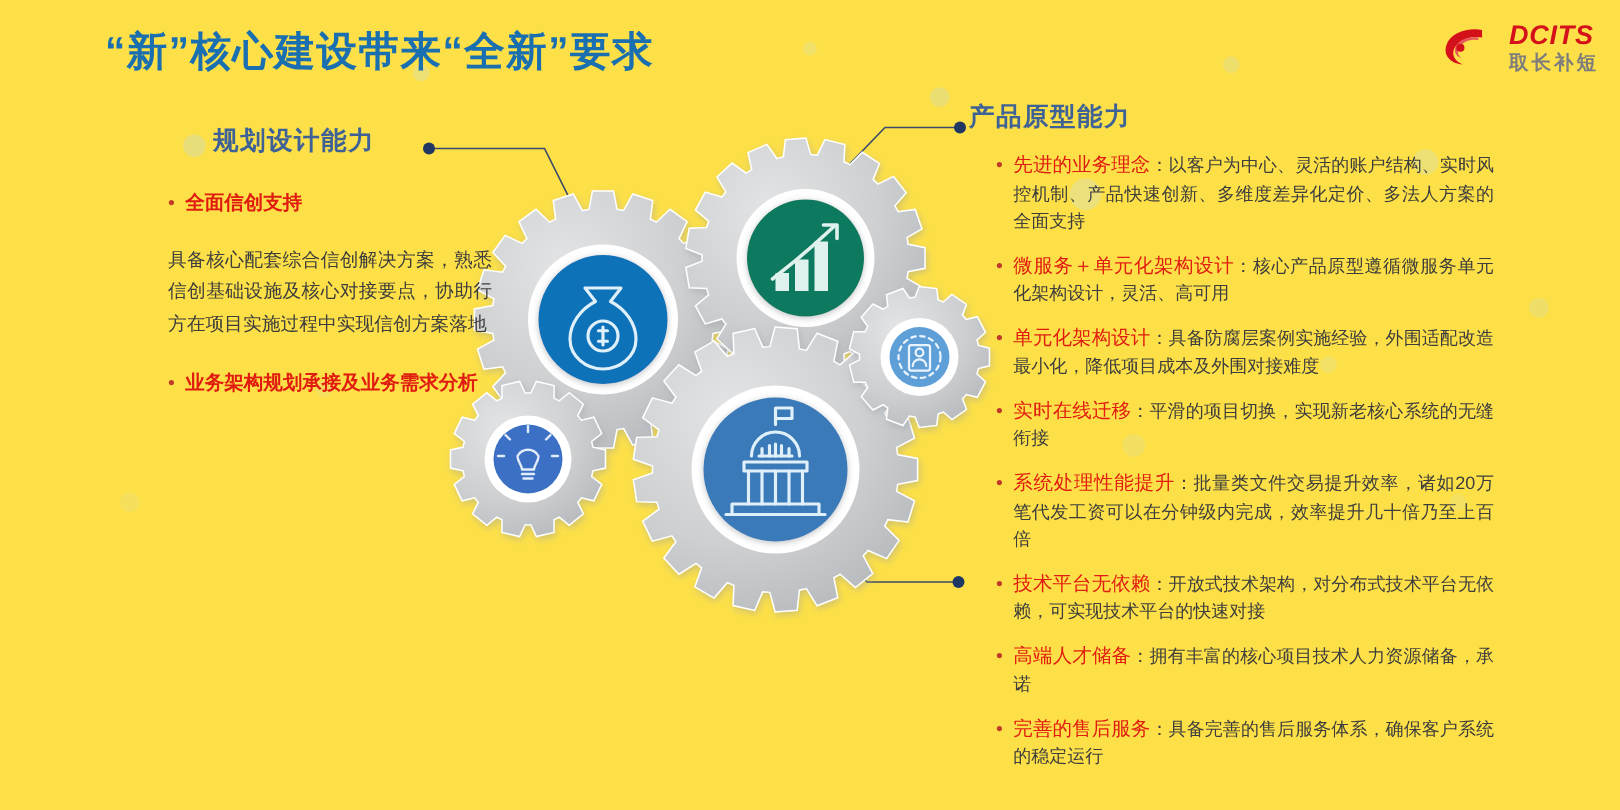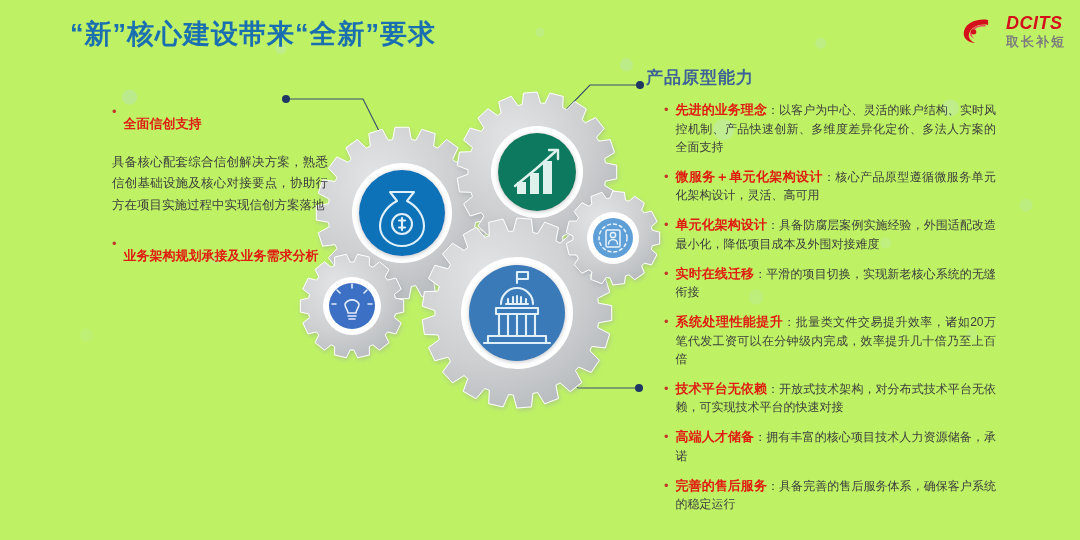--- a/index.html
+++ b/index.html
@@ -6,21 +6,21 @@
   body{
     width:1080px;height:540px;
     font-family:"Liberation Sans","DejaVu Sans",sans-serif;
     background:#ffffff;
     overflow:hidden;
     position:relative;
   }
   #slide{
     position:absolute;inset:0;
     width:1080px;height:540px;
-    background:#bef264;
+    background:#fde047;
     overflow:hidden;
   }
   
   .bokeh{
     position:absolute;inset:0;
     pointer-events:none;
     background:
       radial-gradient(circle at 12% 18%, rgba(180,215,240,.30) 0 7px, transparent 8px),
       radial-gradient(circle at 26% 9%, rgba(190,222,244,.26) 0 5px, transparent 6px),
       radial-gradient(circle at 38% 30%, rgba(185,218,242,.22) 0 9px, transparent 10px),
@@ -64,24 +64,24 @@
   }
   .sec-head.left{margin-left:30px;}
 
   .bullet-row{display:flex;gap:7px;margin-top:11px;}
   .bdot{color:#c0392b;font-size:13px;line-height:1.35;flex:0 0 auto;padding-top:1px;}
   .btext{flex:1 1 auto;}
   .bhead{
     color:#e01b10;font-weight:bold;font-size:12.5px;
     line-height:1.5;
   }
-  .bhead.lg{font-size:13px;margin-top:12px;}
+  .bhead.lg{font-size:13px;}
   
   .ril{font-size:12px;line-height:1.5;color:#3d3d3d;text-align:justify;}
-  .ril .k{color:#e01b10;font-weight:bold;font-size:13px;}
+  .ril .k{color:#e01b10;font-weight:normal;font-size:13px;}
 
   .left-body{
     color:#3d3d3d;font-size:12.5px;line-height:1.72;
     margin-top:18px;text-align:justify;
   }
 
   
   #gears{position:absolute;left:0;top:0;width:1080px;height:540px;pointer-events:none;}
 </style>
 </head>
@@ -208,20 +208,21 @@
       <g fill="none" stroke="#eaf4fc" stroke-width="1.5" stroke-linecap="round" stroke-linejoin="round">
         <circle cx="613" cy="238" r="14" stroke-dasharray="3 3"></circle>
         <rect x="606" y="230" width="14" height="17" rx="1.5"></rect>
         <circle cx="613" cy="235" r="2.6"></circle>
         <path d="M608.5 244 a4.5 4.5 0 0 1 9 0"></path>
       </g>
     </g>
   </svg>
 
   <div class="col-left">
+    <div class="sec-head left">规划设计能力</div>
 
     <div class="bullet-row" style="margin-top:20px;">
       <div class="bdot">•</div>
       <div class="btext">
         <div class="bhead lg">全面信创支持</div>
       </div>
     </div>
     <div class="left-body">具备核心配套综合信创解决方案，熟悉信创基础设施及核心对接要点，协助行方在项目实施过程中实现信创方案落地</div>
 
     <div class="bullet-row" style="margin-top:18px;">

